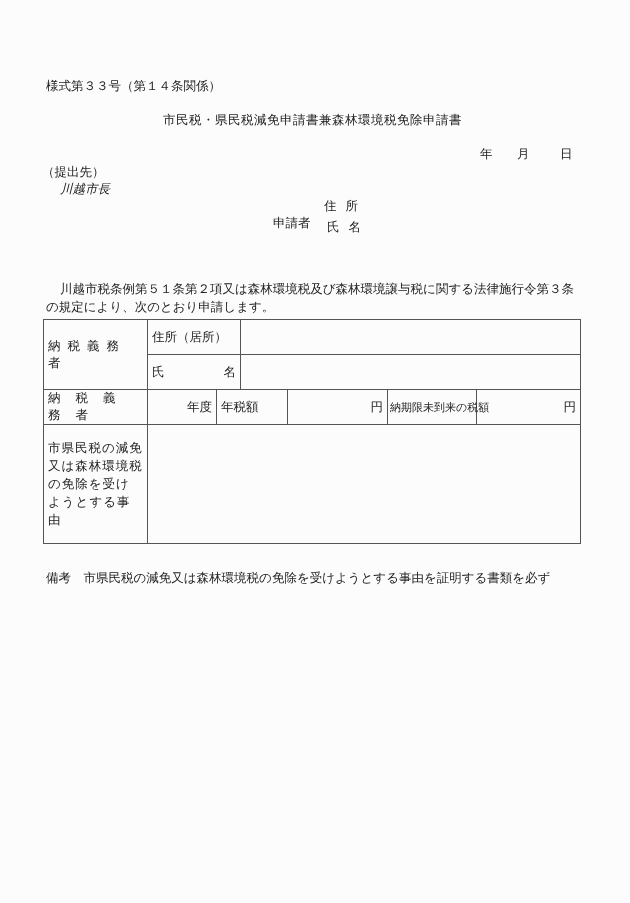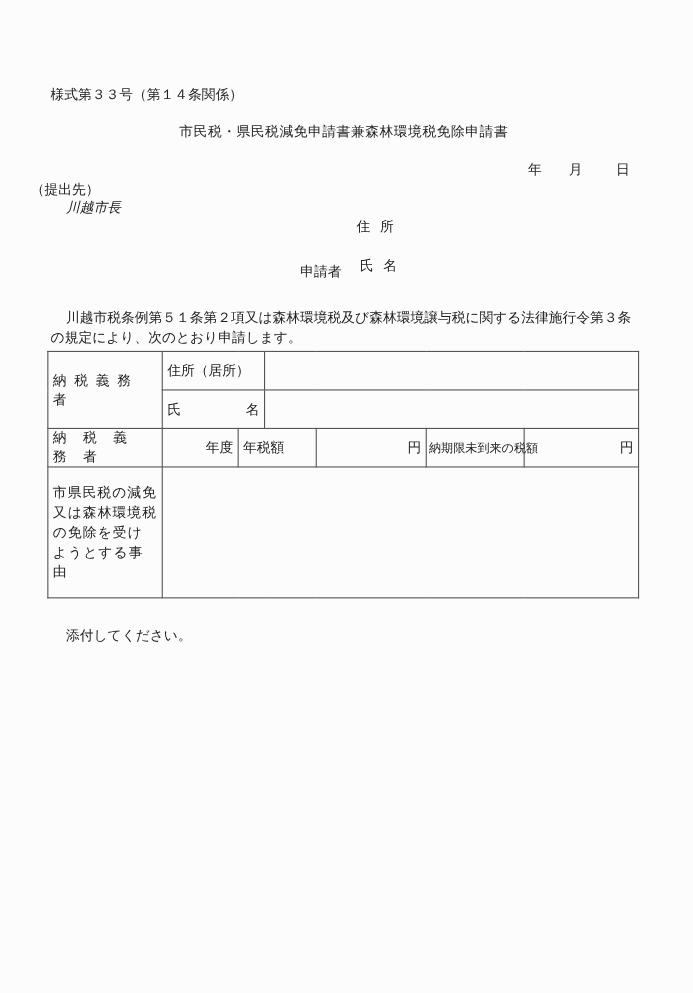--- a/index.html
+++ b/index.html
@@ -11,25 +11,25 @@
     color: #222;
     font-size: 12.5px;
     overflow: hidden;
   }
   .abs { position: absolute; white-space: nowrap; line-height: 1; }
   .form-number { left: 46px; top: 80px; }
   .doc-title { left: 163px; top: 114px; letter-spacing: 0.5px; }
   .date-y { left: 480px; top: 148px; }
   .date-m { left: 517px; top: 148px; }
   .date-d { left: 560px; top: 148px; }
-  .addressee-label { left: 28px; top: 166px; }
+  .addressee-label { left: 42px; top: 166px; }
   .addressee { left: 60px; top: 183px; font-style: italic; }
   .addr-label { left: 324px; top: 200px; letter-spacing: 9px; }
-  .applicant-label { left: 273px; top: 217px; margin-top: 24px; }
-  .name-label { left: 327px; top: 235px; letter-spacing: 9px; }
+  .applicant-label { left: 273px; top: 217px; }
+  .name-label { left: 327px; top: 221px; letter-spacing: 9px; }
   .intro { left: 46px; top: 280px; line-height: 18px; white-space: normal; width: 540px; text-indent: 14px; }
   .note { left: 46px; top: 569px; line-height: 18px; white-space: normal; width: 545px; }
   .note .indent { display:block; padding-left: 14px; }
 
   table.form {
     position: absolute; left: 43px; top: 319px;
     width: 537px; border-collapse: collapse;
     table-layout: fixed;
     border-radius: 13px;
   }
@@ -98,14 +98,14 @@
     <td class="right">円</td>
   </tr>
   <tr style="height:119px">
     <td class="reason-label">市県民税の減免又は森林環境税の免除を受けようとする事由</td>
     <td colspan="6"></td>
   </tr>
 </tbody>
   </table>
 
 <div class="abs note">
-  <span class="indent">添付してください。</span>
+  <span>備考　市県民税の減免又は森林環境税の免除を受けようとする事由を証明する書類を必ず</span>
 </div>
 
 </body></html>

